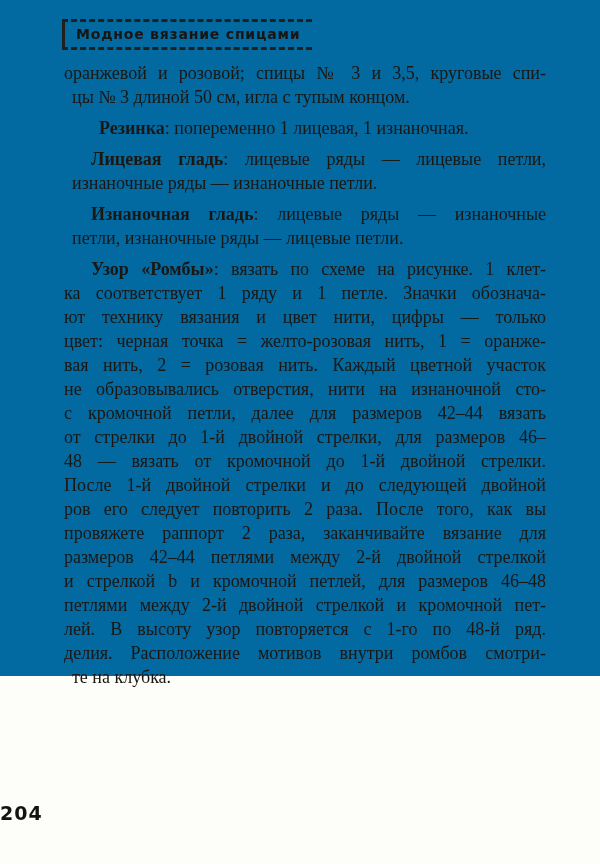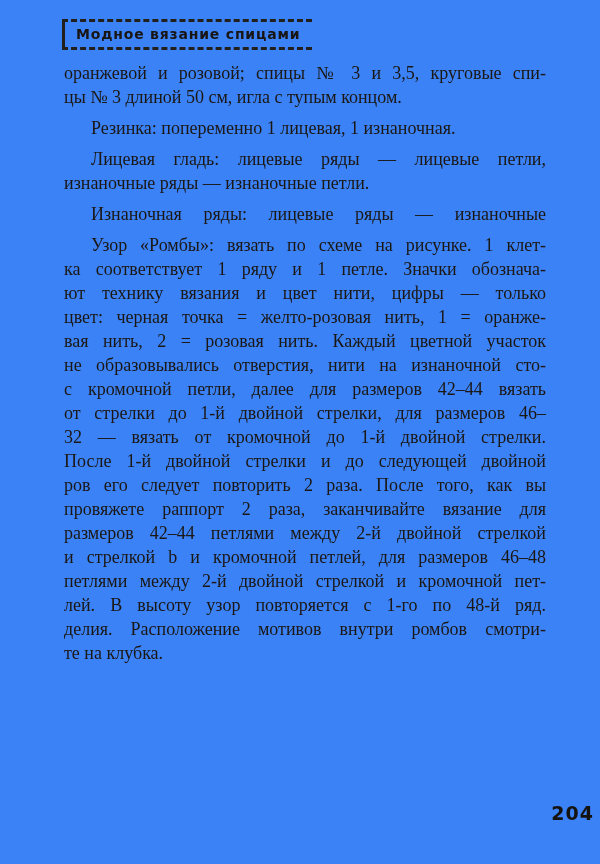--- a/index.html
+++ b/index.html
@@ -4,22 +4,22 @@
 <style>
   html, body { margin: 0; padding: 0; }
   body {
     width: 600px; height: 864px;
     background: #fdfdfa;
     font-family: "Liberation Serif", serif;
     overflow: hidden;
   }
   .page {
     position: relative;
-    width: 600px; height: 864px;
-    background: #3b82f6;
+    width: 600px; height: 676px;
+    background: #0369a1;
     color: #1b1713;
   }
   .header-box {
     position: absolute;
     left: 62px; top: 19px;
     padding: 4px 12px 5px 11px;
     border-top: 3px dashed #22201d;
     border-bottom: 3px dashed #22201d;
     border-left: 3px solid #22201d;
     font-family: "DejaVu Sans", sans-serif;
@@ -36,27 +36,27 @@
     font-size: 18px;
     line-height: 24px;
     text-rendering: optimizeLegibility;
   }
   .para { margin: 0 0 7px 0; }
   .line {
     text-align: justify;
     text-align-last: justify;
     white-space: normal;
   }
-  .line.lastline { text-align-last: left; }
+  .line.lastline { text-align-last: left; margin-left: 8px; }
   .para.indent .firstline { text-indent: 27px; }
-  .bold { font-weight: normal; }
+  .bold { font-weight: bold; }
   .page-number {
     position: absolute;
     left: 0; right: 6px; top: 802px;
-    text-align: right;
+    text-align: left;
     font-family: "DejaVu Sans", sans-serif;
     font-weight: bold;
     font-size: 19px;
     letter-spacing: 1px;
     color: #151310;
   }
 </style>
 </head>
 <body>
 
@@ -71,32 +71,33 @@
         <div class="line lastline"><span class="reg">цы № 3 длиной 50 см, игла с тупым концом.</span></div>
       </div>
       <div class="para indent">
         <div class="line lastline firstline"><span class="bold">Резинка</span><span class="reg">: попеременно 1 лицевая, 1 изнаночная.</span></div>
       </div>
       <div class="para indent">
         <div class="line firstline"><span class="bold">Лицевая гладь</span><span class="reg">: лицевые ряды — лицевые петли,</span></div>
         <div class="line lastline"><span class="reg">изнаночные ряды — изнаночные петли.</span></div>
       </div>
       <div class="para indent">
-        <div class="line firstline"><span class="bold">Изнаночная ряды</span><span class="reg">: лицевые ряды — изнаночные</span></div>
+        <div class="line firstline"><span class="bold">Изнаночная гладь</span><span class="reg">: лицевые ряды — изнаночные</span></div>
+        <div class="line lastline"><span class="reg">петли, изнаночные ряды — лицевые петли.</span></div>
       </div>
       <div class="para indent">
         <div class="line firstline"><span class="bold">Узор «Ромбы»</span><span class="reg">: вязать по схеме на рисунке. 1 клет-</span></div>
         <div class="line"><span class="reg">ка соответствует 1 ряду и 1 петле. Значки обознача-</span></div>
         <div class="line"><span class="reg">ют технику вязания и цвет нити, цифры — только</span></div>
         <div class="line"><span class="reg">цвет: черная точка = желто-розовая нить, 1 = оранже-</span></div>
         <div class="line"><span class="reg">вая нить, 2 = розовая нить. Каждый цветной участок</span></div>
         <div class="line"><span class="reg">не образовывались отверстия, нити на изнаночной сто-</span></div>
         <div class="line"><span class="reg">с кромочной петли, далее для размеров 42–44 вязать</span></div>
         <div class="line"><span class="reg">от стрелки до 1-й двойной стрелки, для размеров 46–</span></div>
-        <div class="line"><span class="reg">32 — вязать от кромочной до 1-й двойной стрелки.</span></div>
+        <div class="line"><span class="reg">48 — вязать от кромочной до 1-й двойной стрелки.</span></div>
         <div class="line"><span class="reg">После 1-й двойной стрелки и до следующей двойной</span></div>
         <div class="line"><span class="reg">ров его следует повторить 2 раза. После того, как вы</span></div>
         <div class="line"><span class="reg">провяжете раппорт 2 раза, заканчивайте вязание для</span></div>
         <div class="line"><span class="reg">размеров 42–44 петлями между 2-й двойной стрелкой</span></div>
         <div class="line"><span class="reg">и стрелкой b и кромочной петлей, для размеров 46–48</span></div>
         <div class="line"><span class="reg">петлями между 2-й двойной стрелкой и кромочной пет-</span></div>
         <div class="line"><span class="reg">лей. В высоту узор повторяется с 1-го по 48-й ряд.</span></div>
         <div class="line"><span class="reg">делия. Расположение мотивов внутри ромбов смотри-</span></div>
         <div class="line lastline"><span class="reg">те на клубка.</span></div>
       </div>

